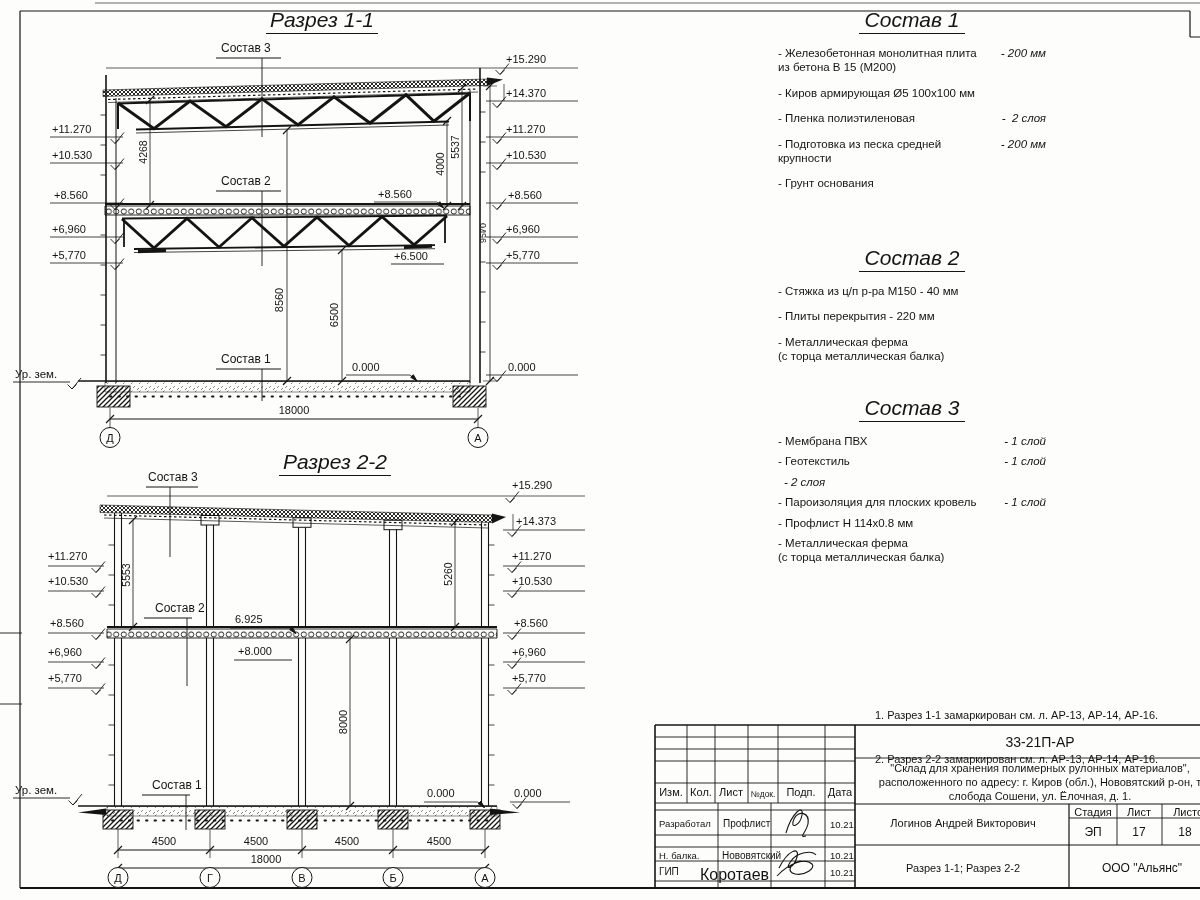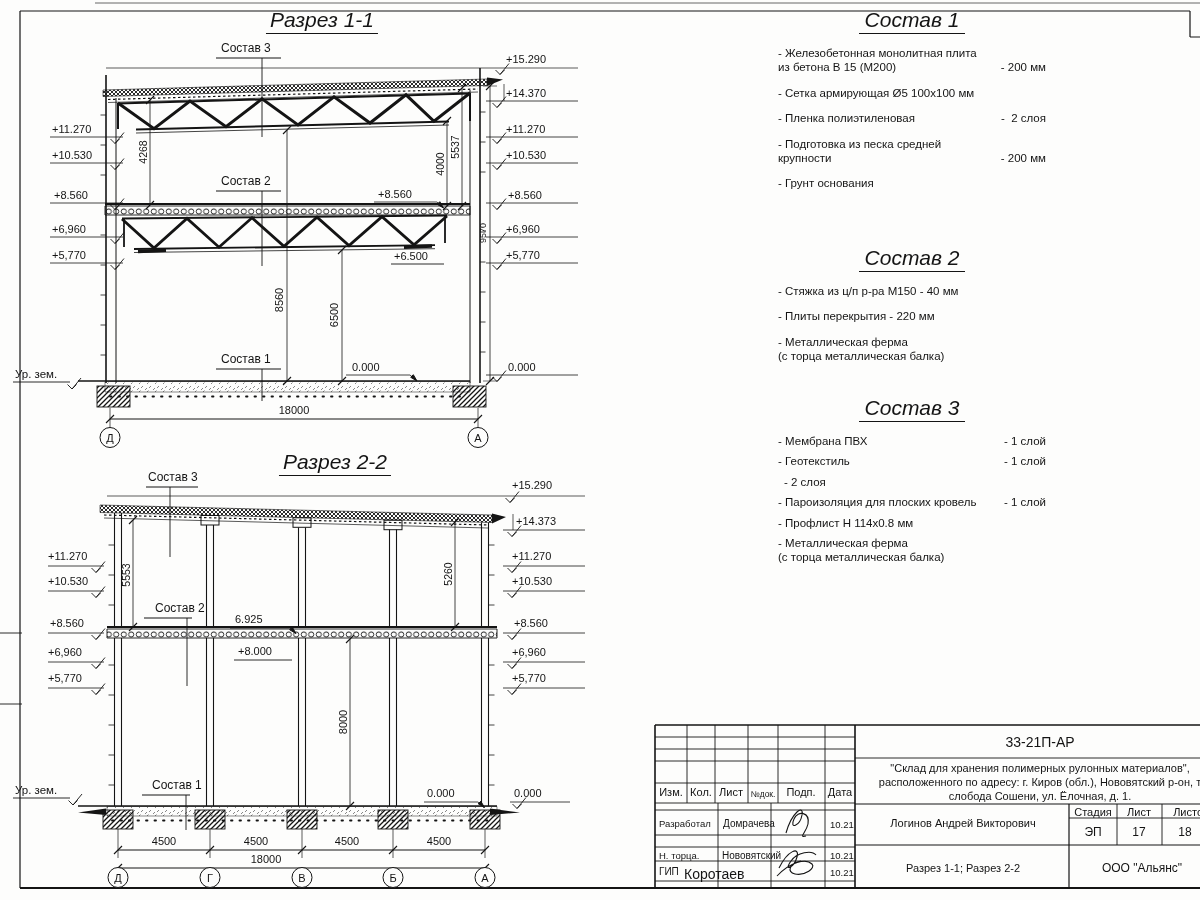--- a/index.html
+++ b/index.html
@@ -10,25 +10,25 @@
   .C{transform:translateX(-50%);}
   .V{transform:translate(-50%,-50%) rotate(-90deg);font-size:10.5px;}
   .sm{font-size:9px;}
   .st{position:absolute;transform:translateX(-50%);font-style:italic;font-size:21px;white-space:pre;}
   .st span{border-bottom:1.6px solid #141414;padding:0 4px 2px;}
   .ax{position:absolute;width:21px;height:21px;border:1.2px solid #141414;border-radius:50%;
       text-align:center;line-height:21px;font-size:11px;transform:translateX(-50%);background:#fdfdfc;box-sizing:border-box;}
   .listblock{position:absolute;width:268px;}
   .lh{text-align:center;font-style:italic;font-size:21px;margin-bottom:14px;}
   .lh span{border-bottom:1.6px solid #141414;padding:0 6px 2px;}
-  .row{display:flex;justify-content:space-between;align-items:flex-end;margin-bottom:11px;
+  .row{display:flex;justify-content:space-between;align-items:flex-start;margin-bottom:11px;
        font-size:11.5px;line-height:1.25;}
   .l3 .row{margin-bottom:6px;}
   .it{white-space:pre-line;}
-  .val{white-space:pre;padding-left:6px;}
+  .val{white-space:pre;padding-left:6px;font-style:italic;}
   .notes{position:absolute;left:875px;top:679px;font-size:11px;line-height:1.32;white-space:pre;}
   .tbt{position:absolute;white-space:pre;}
 </style>
 </head>
 <body>
 
 <div class="sheet">
 
 <svg width="1200" height="900" viewBox="0 0 1200 900">
   <defs>
@@ -442,21 +442,21 @@
 <div class="ax" style="left:485px;top:867px">А</div>
 
 <div class="listblock" style="left:778px;top:8px">
   <div class="lh"><span>Состав 1</span></div>
   <div class="row">
         <div class="it">- Железобетонная  монолитная плита
 из бетона В 15 (М200)</div>
         <div class="val">- 200 мм</div>
       </div>
   <div class="row">
-        <div class="it">- Сетка армирующая Ø5 100х100 мм</div>
+        <div class="it">- Киров армирующая Ø5 100х100 мм</div>
         <div class="val"></div>
       </div>
   <div class="row">
         <div class="it">- Пленка полиэтиленовая</div>
         <div class="val">-  2 слоя</div>
       </div>
   <div class="row">
         <div class="it">- Подготовка из песка средней
 крупности</div>
         <div class="val">- 200 мм</div>
@@ -505,35 +505,39 @@
         <div class="it">- Профлист Н 114х0.8 мм</div>
         <div class="val"></div>
       </div>
   <div class="row">
         <div class="it">- Металлическая ферма
 (с торца металлическая балка)</div>
         <div class="val"></div>
       </div>
 </div>
 
+<div class="notes">
+  <div>1. Разрез 1-1 замаркирован см. л. АР-13, АР-14, АР-16.</div>
+  <div>2. Разрез 2-2 замаркирован см. л. АР-13, АР-14, АР-16.</div>
+</div>
 
 <div class="tbt C" style="left:671px;top:786px;font-size:11px">Изм.</div>
 <div class="tbt C" style="left:701px;top:786px;font-size:11px">Кол.</div>
 <div class="tbt C" style="left:731px;top:786px;font-size:11px">Лист</div>
 <div class="tbt C" style="left:763px;top:789px;font-size:8.5px">№док.</div>
 <div class="tbt C" style="left:801px;top:786px;font-size:11px">Подп.</div>
 <div class="tbt C" style="left:840px;top:786px;font-size:11px">Дата</div>
 <div class="tbt" style="left:659px;top:818px;font-size:9.5px">Разработал</div>
-<div class="tbt" style="left:723px;top:818px;font-size:10px">Домрачева</div>
+<div class="tbt" style="left:723px;top:818px;font-size:10px">Профлист</div>
 <div class="tbt" style="left:830px;top:819px;font-size:9.5px">10.21</div>
-<div class="tbt" style="left:659px;top:850px;font-size:9.5px">Н. торца.</div>
+<div class="tbt" style="left:659px;top:850px;font-size:9.5px">Н. балка.</div>
 <div class="tbt" style="left:722px;top:850px;font-size:10px">Нововятский</div>
 <div class="tbt" style="left:830px;top:850px;font-size:9.5px">10.21</div>
 <div class="tbt" style="left:659px;top:866px;font-size:10px">ГИП</div>
-<div class="tbt" style="left:684px;top:866px;font-size:14px">Коротаев</div>
+<div class="tbt" style="left:700px;top:866px;font-size:16px">Коротаев</div>
 <div class="tbt" style="left:830px;top:867px;font-size:9.5px">10.21</div>
 <div class="tbt C" style="left:1040px;top:734px;font-size:14px">33-21П-АР</div>
 <div class="tbt C" style="left:1040px;top:762px;font-size:11px">"Склад для хранения полимерных рулонных материалов",</div>
 <div class="tbt C" style="left:1043px;top:776px;font-size:11px">расположенного по адресу: г. Киров (обл.), Нововятский р-он, те</div>
 <div class="tbt C" style="left:1040px;top:790px;font-size:11px">слобода Сошени, ул. Ёлочная, д. 1.</div>
 <div class="tbt C" style="left:963px;top:817px;font-size:11px">Логинов Андрей Викторович</div>
 <div class="tbt C" style="left:963px;top:862px;font-size:11px">Разрез 1-1; Разрез 2-2</div>
 <div class="tbt C" style="left:1093px;top:806px;font-size:11px">Стадия</div>
 <div class="tbt C" style="left:1139px;top:806px;font-size:11px">Лист</div>
 <div class="tbt C" style="left:1191px;top:806px;font-size:11px">Листов</div>

